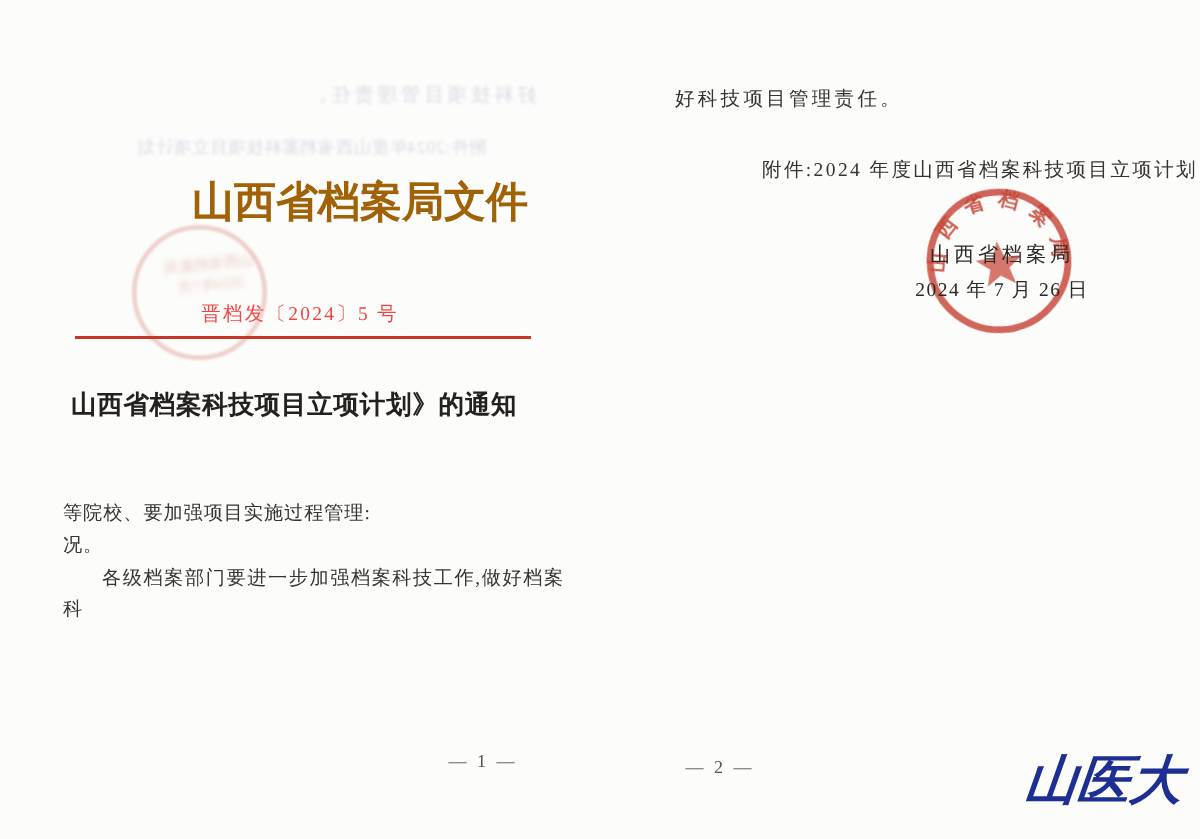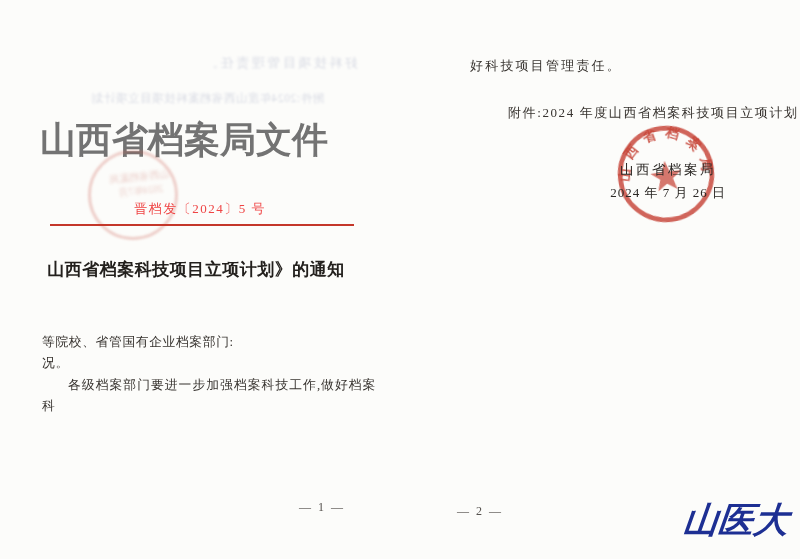--- a/index.html
+++ b/index.html
@@ -22,23 +22,23 @@
     opacity: 0.32;
     color: #8d96b5;
     white-space: nowrap;
   }
   .ghost-top   { top: 54px; left: 202px; width: 156px; font-size: 13px; letter-spacing: 2.5px; text-align: center; }
   .ghost-bottom{ top: 91px; left: 96px;  width: 228px; font-size: 11.5px; letter-spacing: 0.5px; text-align: center; }
 
   
   .doc-header {
     top: 116px; left: 40px; width: 312px;
-    text-align: left;
-    font-size: 36px; font-weight: bold;
-    color: #737373;
+    text-align: right;
+    font-size: 28px; font-weight: bold;
+    color: #a16207;
     letter-spacing: 0px;
     white-space: nowrap;
   }
   .faint-stamp-ring {
     top: 150px; left: 88px; width: 84px; height: 84px;
     border: 3px solid rgba(205, 92, 78, 0.28);
     border-radius: 50%;
     filter: blur(0.8px);
   }
   .faint-stamp-scribble {
@@ -80,21 +80,21 @@
 
   .page-num {
     font-size: 12px; letter-spacing: 2px; color: #55514d;
     text-align: center; white-space: nowrap;
   }
   .pn1 { top: 500px; left: 282px; width: 80px; }
   .pn2 { top: 504px; left: 440px; width: 80px; }
 
   
   .continuation {
-    top: 57px; left: 470px;
+    top: 57px; left: 450px;
     font-size: 13px; letter-spacing: 2.2px;
     white-space: nowrap;
   }
   .attachment {
     top: 104px; left: 472px;
     font-size: 13px; letter-spacing: 1.6px;
     white-space: nowrap;
     padding-left: 36px;
   }
   .stamp-svg {
@@ -146,21 +146,21 @@
 
     <div class="abs doc-number">晋档发〔2024〕5 号</div>
 
     <div class="abs red-rule"></div>
 
     <div class="abs doc-title">
       <div>山西省档案科技项目立项计划》的通知</div>
     </div>
 
     <div class="abs body-block">
-      <div class="ln">等院校、省管国有企业档案部门:</div>
+      <div class="ln">等院校、要加强项目实施过程管理:</div>
       <div class="ln">况。</div>
       <div class="ln jl ind">各级档案部门要进一步加强档案科技工作,做好档案科</div>
 
     </div>
 
     <div class="abs page-num pn1">— 1 —</div>
   </div>
 
   <div>
 

